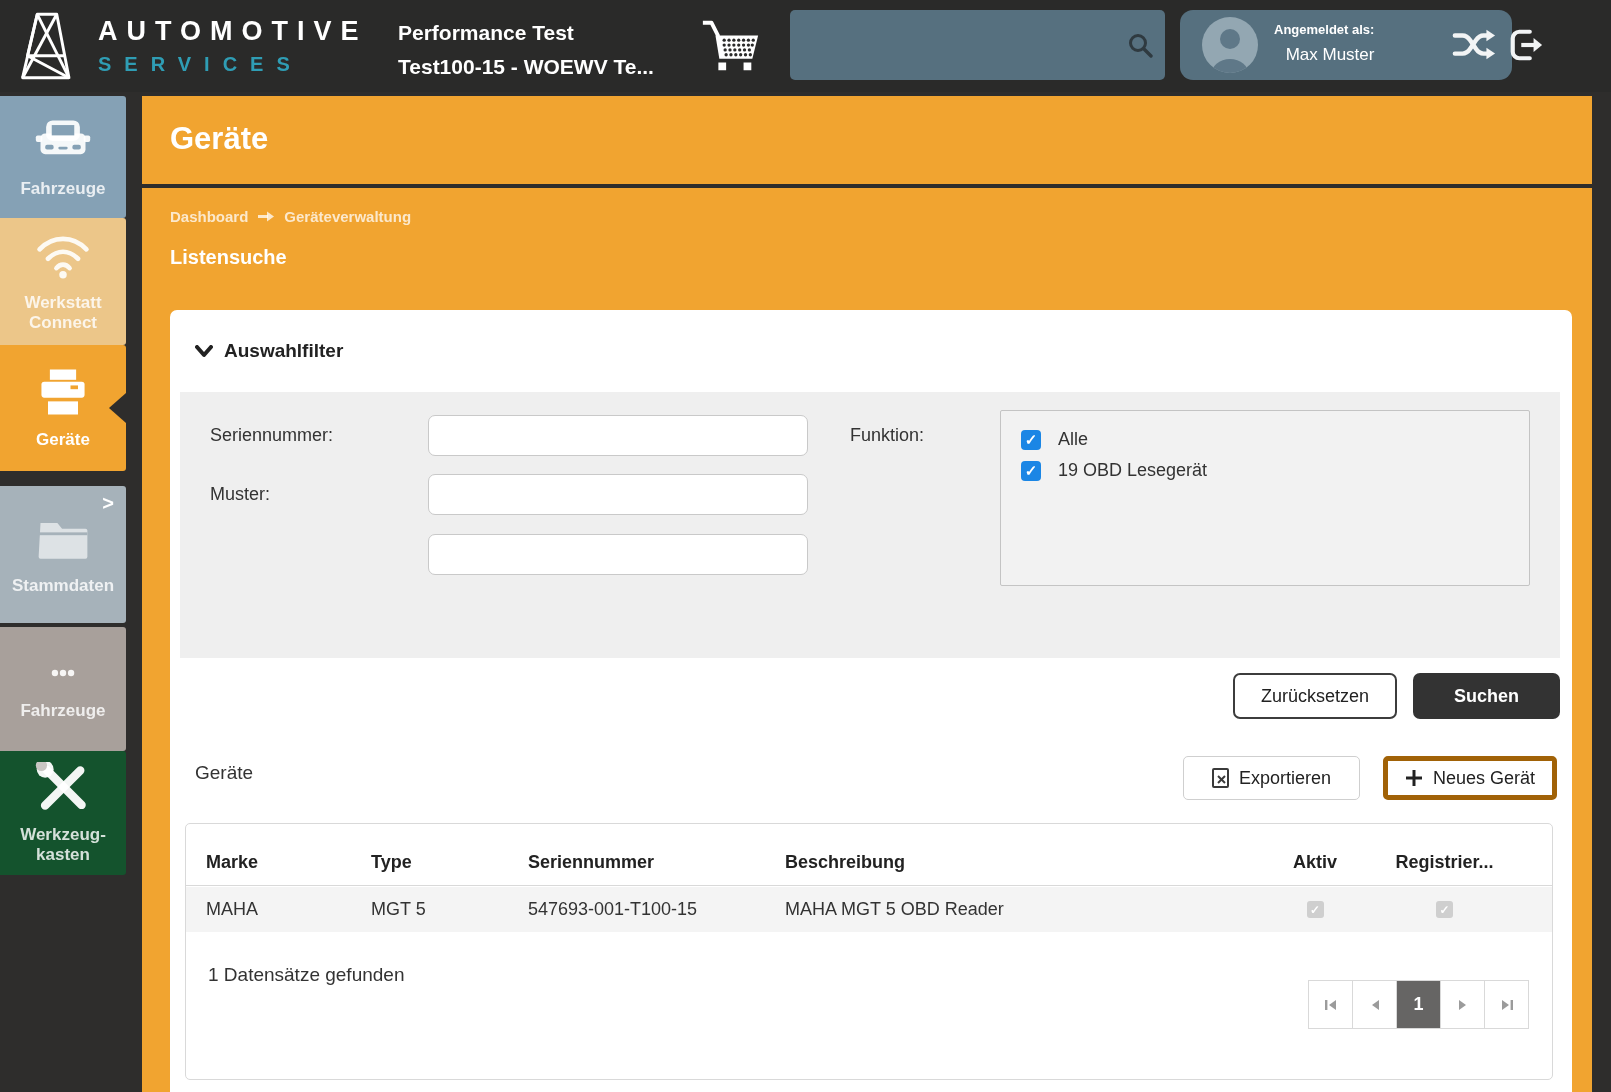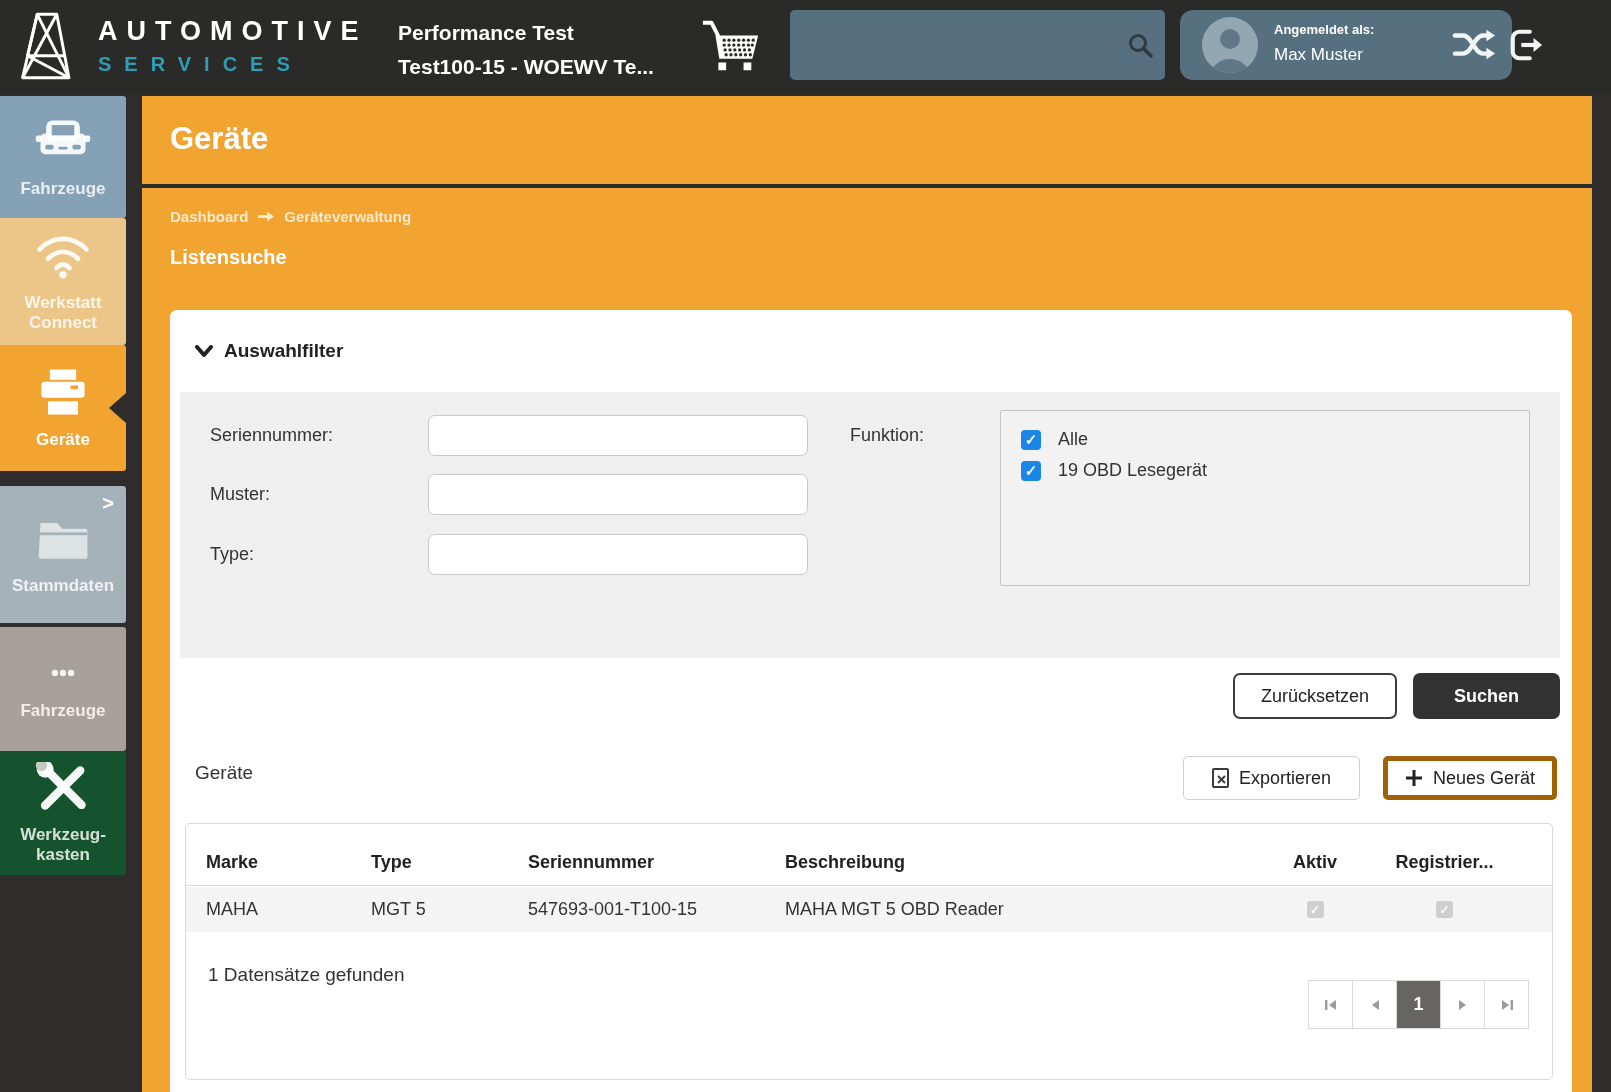--- a/index.html
+++ b/index.html
@@ -22,21 +22,21 @@
   .search-panel { position:absolute; left:790px; top:10px; width:375px; height:70px;
     background:#56707f; border-radius:5px; }
   .search-input { position:absolute; left:15px; top:14px; width:300px; height:42px;
     border:2px solid #5b9bd5; box-shadow:0 0 6px rgba(77,144,254,.95); border-radius:7px;
     font-size:17px; color:#555; padding-left:10px; outline:none;
     font-family:"Liberation Sans", sans-serif; }
   .search-input::placeholder { color:#5c5c5c; }
   .search-icon { position:absolute; right:12px; top:22px; width:26px; height:26px; }
 
   .user-panel { position:absolute; left:1180px; top:10px; width:332px; height:70px;
-    background:#56707f; border-radius:13px; }
+    background:#56707f; border-radius:13px;text-align:right; }
   .avatar { position:absolute; left:22px; top:7px; width:56px; height:56px; border-radius:50%;
     background:#93a7b2; overflow:hidden; }
   .user-texts { position:absolute; left:94px; top:12px; }
   .logged-label { color:#fff; font-weight:bold; font-size:13px; }
   .user-name { color:#fff; font-size:17px; margin-top:8px; }
   .shuffle-icon { position:absolute; left:272px; top:18px; width:44px; height:34px; }
   .logout-icon { position:absolute; left:328px; top:17px; width:36px; height:36px; }
 
   
   .side-item { position:absolute; left:0; width:126px; border-radius:0 3px 3px 0;
@@ -307,21 +307,20 @@
           <polyline points="2,2 9,10 16,2" fill="none" stroke="#222" stroke-width="4" stroke-linecap="round" stroke-linejoin="round"></polyline>
         </svg>
         <span>Auswahlfilter</span>
       </div>
 
       <div class="gray-box">
         <div class="f-label row1">Seriennummer:</div>
         <input class="f-input row1" type="text" value="" style="">
         <div class="f-label row2">Muster:</div>
         <input class="f-input row2" type="text" value="" style="">
-        <div class="f-label row3">Type:</div>
         <input class="f-input row3" type="text" value="" style="">
 
         <div class="funk-label">Funktion:</div>
         <div class="funk-box">
           <div class="chk-row">
             <div class="chk">✓</div>
             <div class="chk-lbl">Alle</div>
           </div>
           <div class="chk-row">
             <div class="chk">✓</div>

